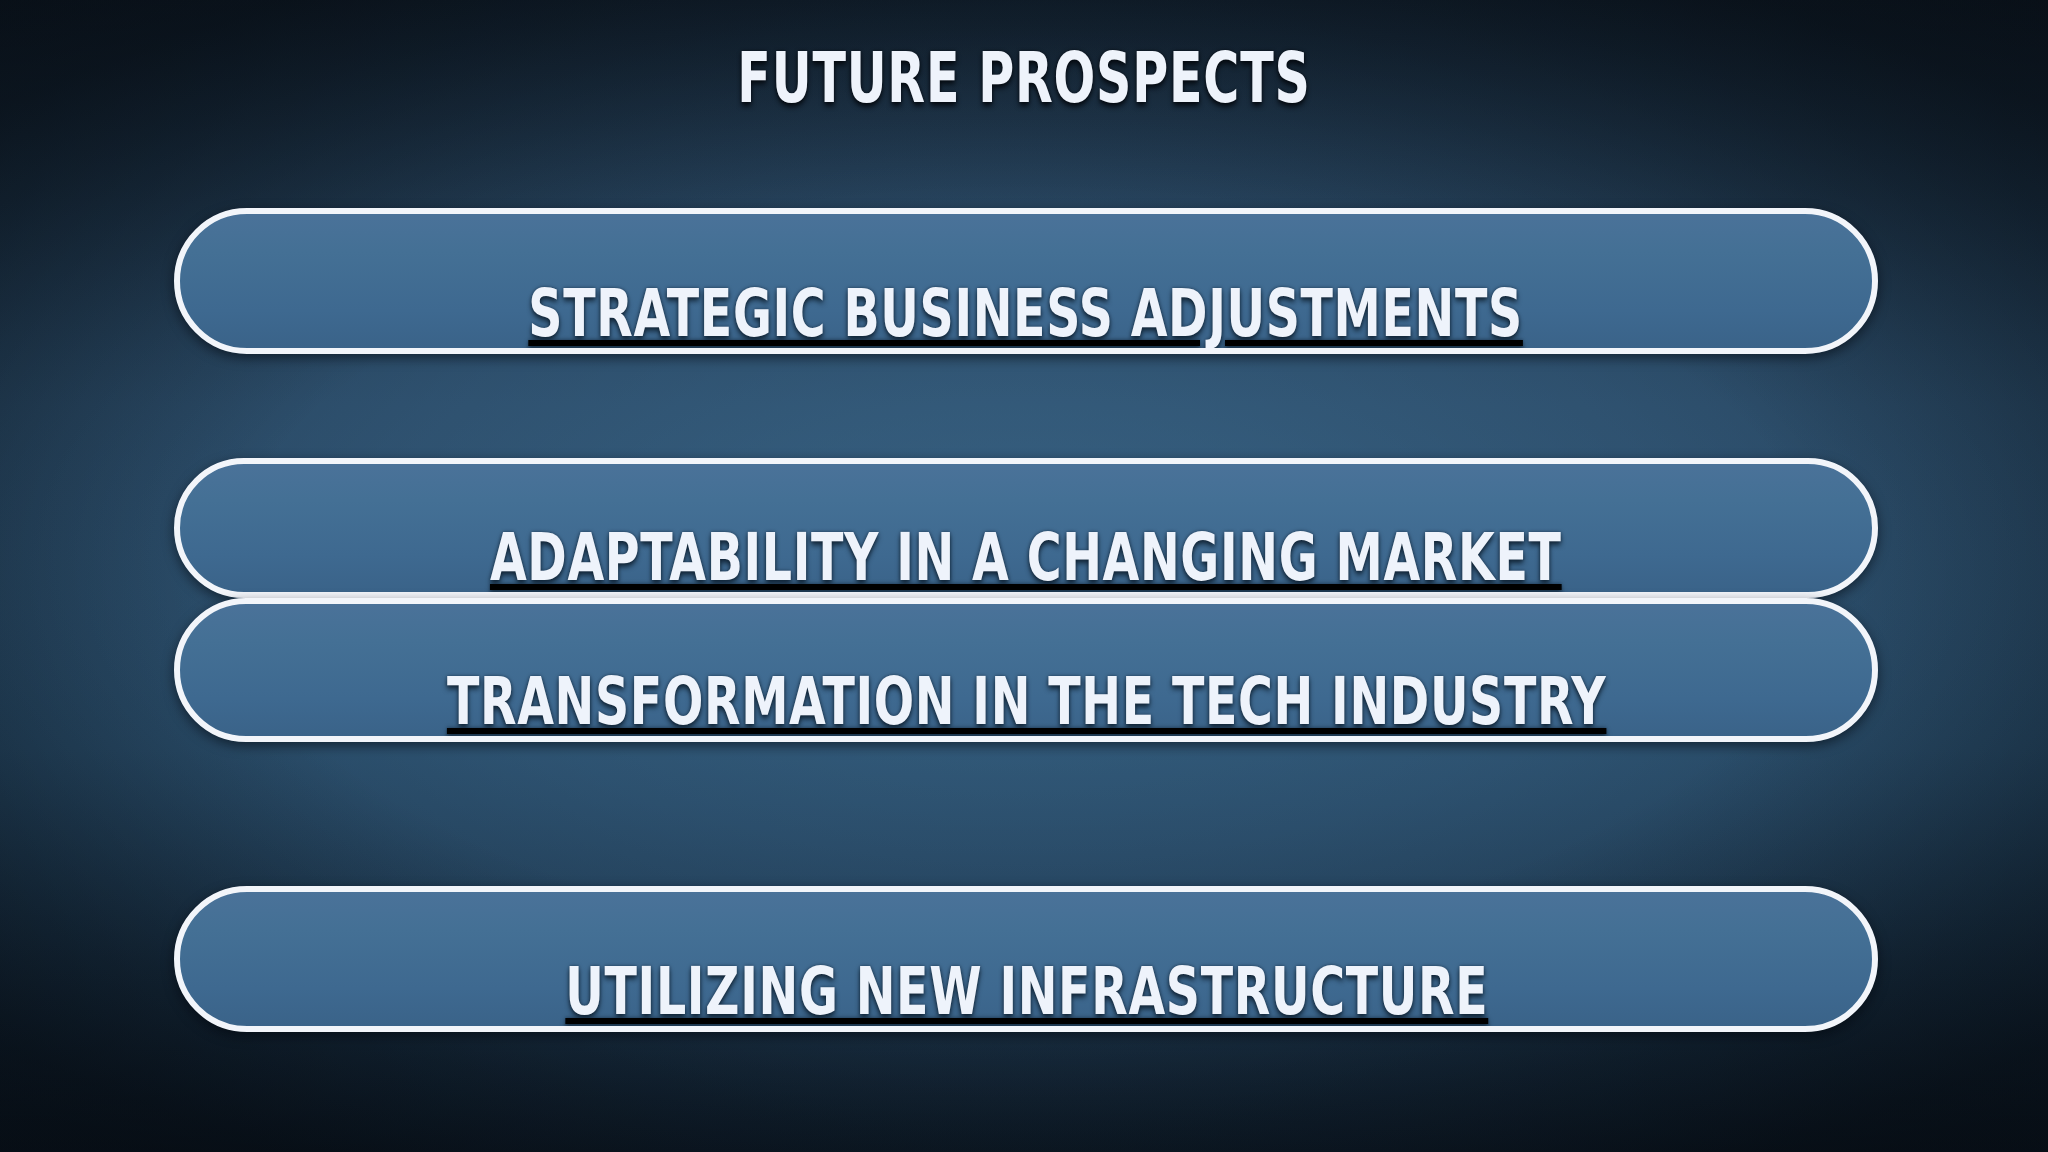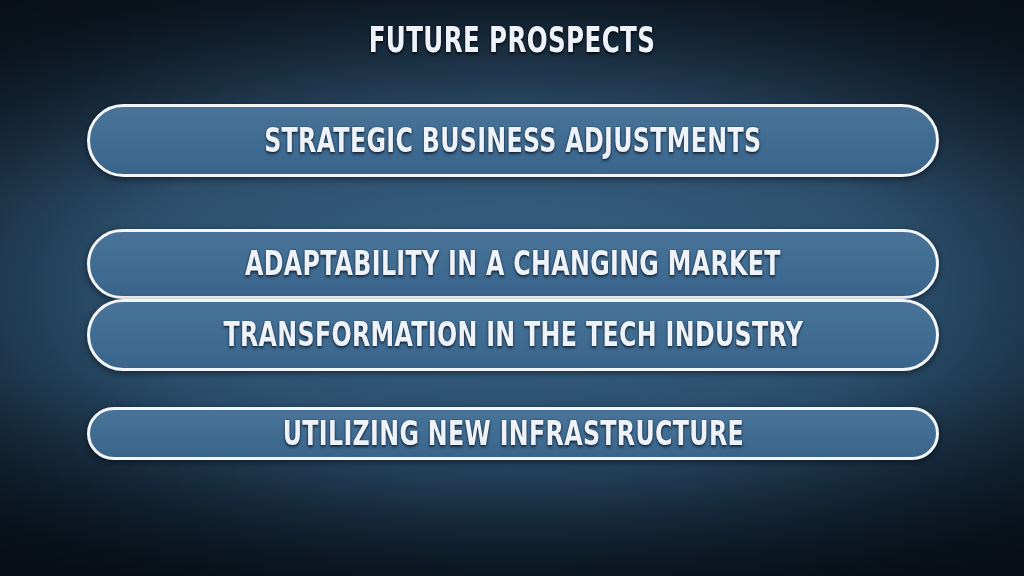--- a/index.html
+++ b/index.html
@@ -64,28 +64,29 @@
 
   .pill {
     position: relative;
     width: 852px;
     box-sizing: border-box;
     border: 3px solid #f2f5fa;
     border-radius: 999px;
     background: linear-gradient(180deg, #4a7299 0%, #447095 28%, #3e6990 72%, #3a6389 100%);
     box-shadow: 0 2px 6px rgba(2,6,11,0.55);
     display: flex;
-    align-items: center;
+    align-items: flex-end;
     justify-content: center;
     overflow: hidden;
+    text-decoration: underline;
   }
   .pill-1 { height: 73px; margin-bottom: 52px; }
   .pill-2 { height: 70px; }
-  .pill-3 { height: 72px; margin-bottom: 36px; }
-  .pill-4 { height: 53px; margin-bottom: 15px; }
+  .pill-3 { height: 72px; margin-bottom: 72px; }
+  .pill-4 { height: 73px; margin-bottom: 15px; }
 
   .pill-label {
     font-size: 33px;
     line-height: 34px;
     font-weight: 700;
     color: #eef3fb;
     letter-spacing: 0.4px;
     white-space: nowrap;
     font-family: "Liberation Sans Narrow", "DejaVu Sans Condensed", "Liberation Sans", sans-serif;
     transform: scaleX(0.80);

